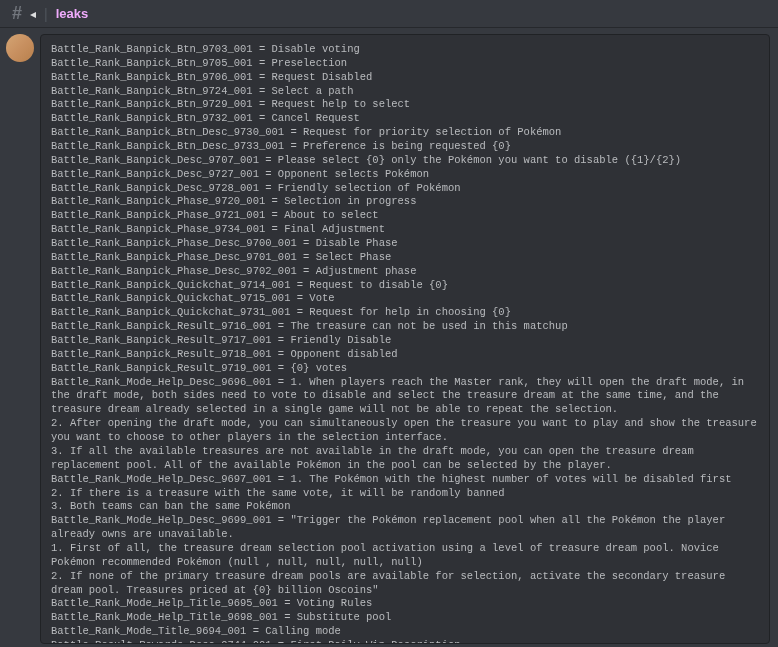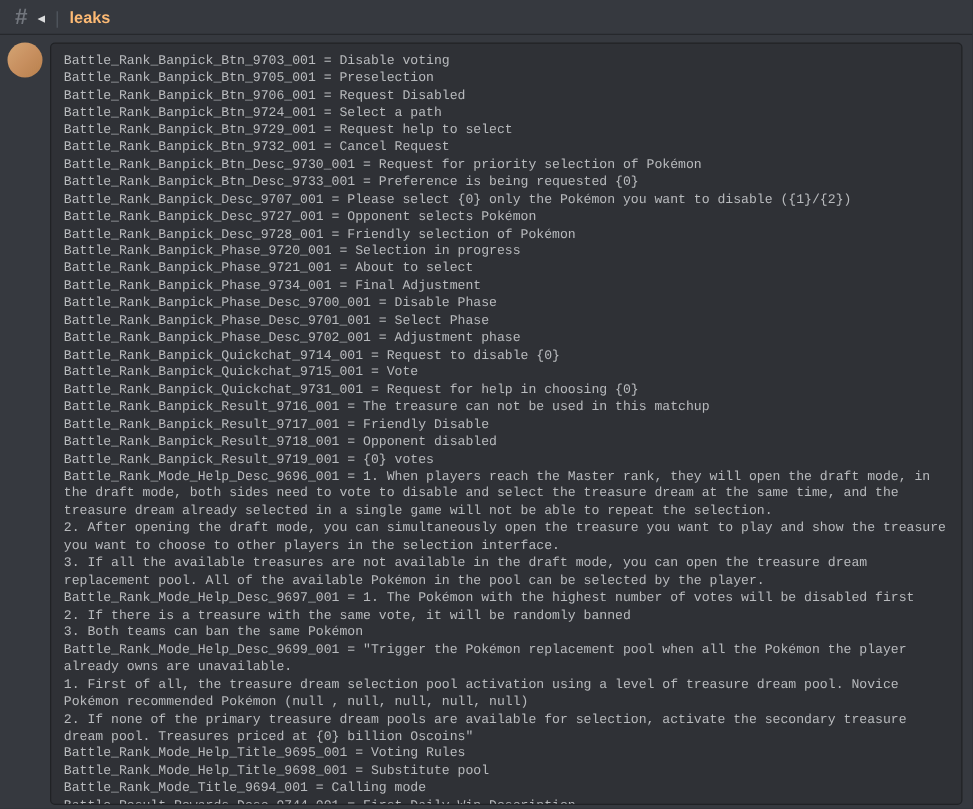--- a/index.html
+++ b/index.html
@@ -31,21 +31,21 @@
     }
     .back-icon {
       color: #dcddde;
       font-size: 12px;
     }
     .divider {
       color: #4f545c;
       font-size: 14px;
     }
     .channel-name {
-      color: #fdba74;
+      color: #f0abfc;
       font-size: 13px;
       font-weight: 600;
     }
     .content {
       display: flex;
       height: calc(100% - 28px);
     }
     .avatar-col {
       width: 40px;
       padding: 6px 0 0 6px;

